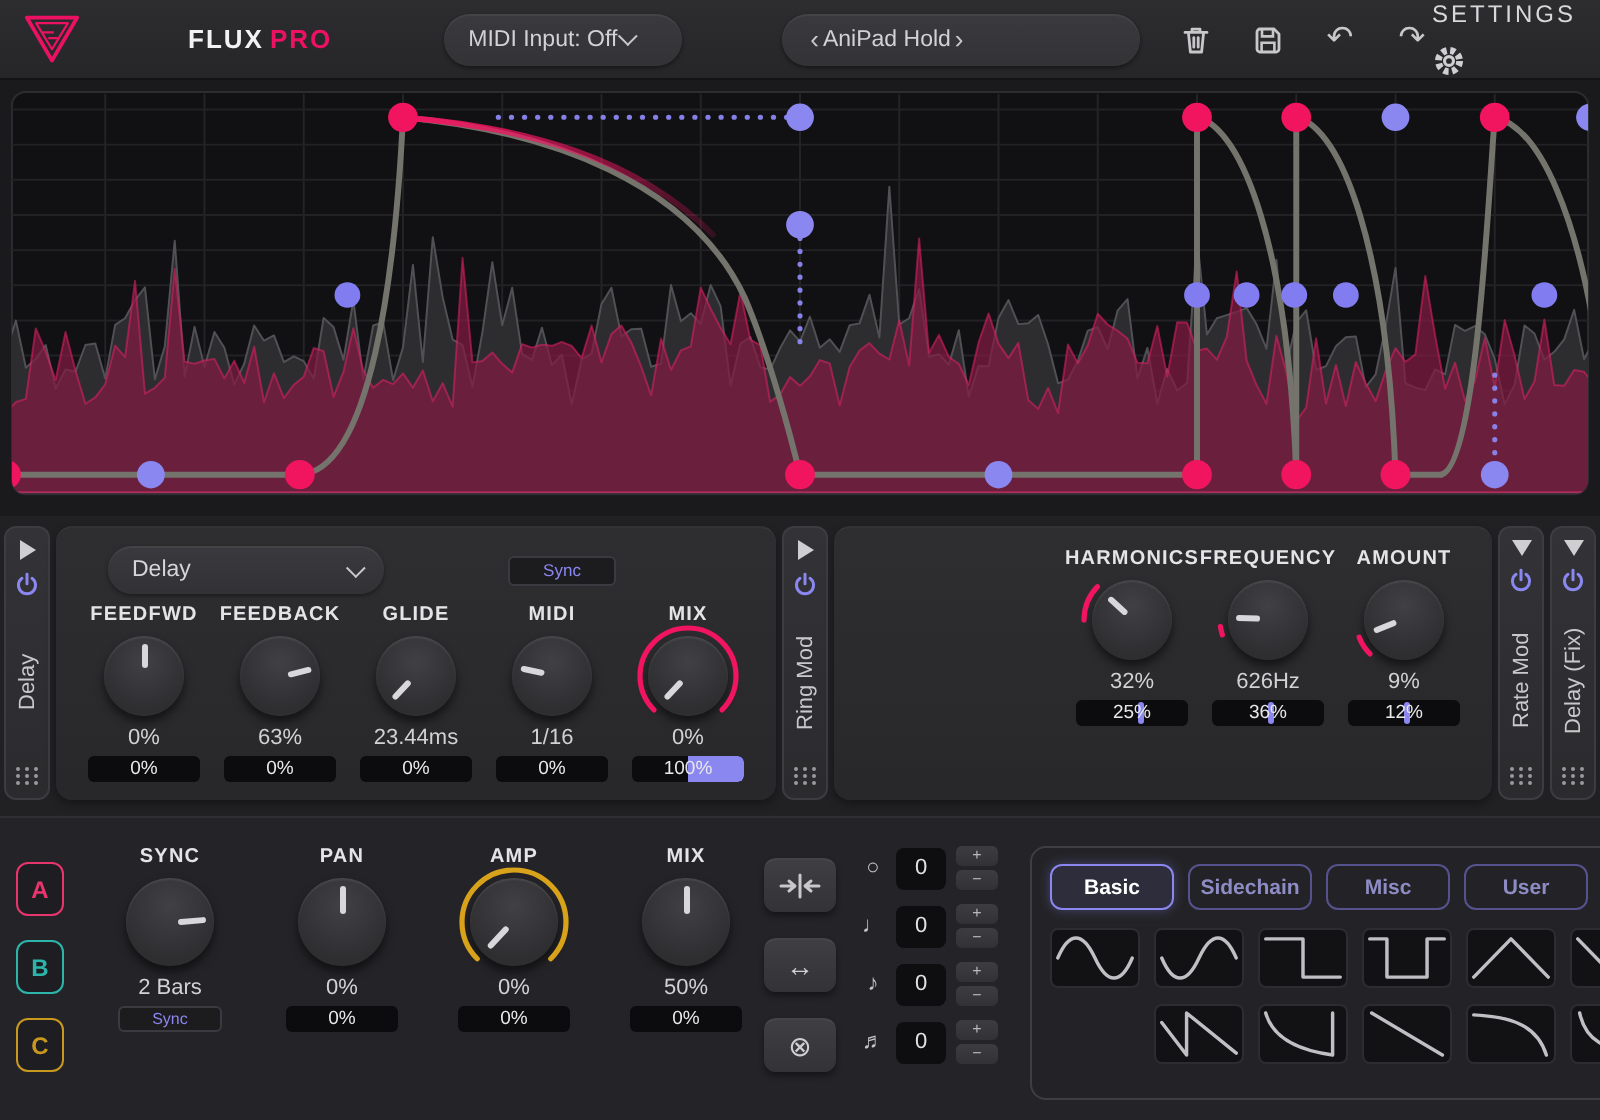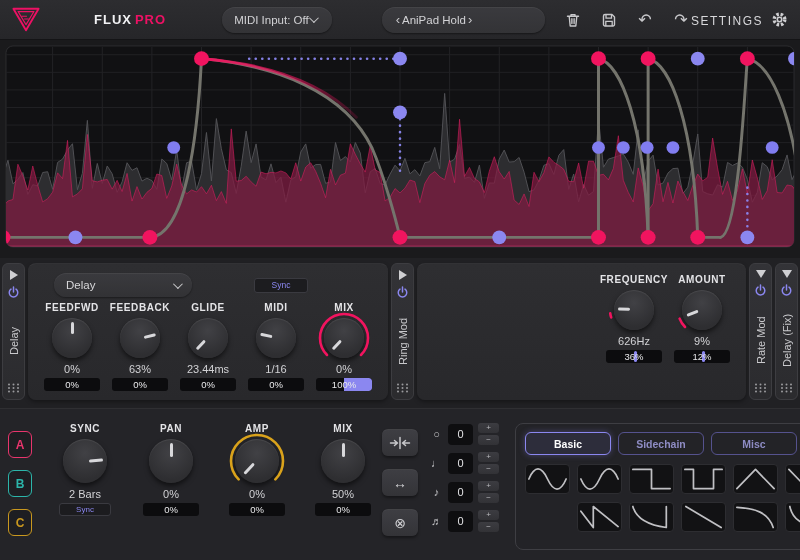--- a/index.html
+++ b/index.html
@@ -28,21 +28,21 @@
   .pill-midi { width:132px; margin-left:56px; }
   .pill-preset { width:200px; margin-left:50px; }
   .chev {
     width:7px; height:7px; border-right:1.6px solid #c9c9cc; border-bottom:1.6px solid #c9c9cc;
     transform:rotate(45deg) translateY(-2px); display:inline-block;
   }
   .arr { font-size:13px; color:#c9c9cc; padding:0 2px; }
   .tb-icons { display:flex; align-items:center; gap:16px; margin-left:18px; }
   .icon-btn { display:flex; align-items:center; justify-content:center; width:20px; height:20px; cursor:pointer; }
   .undo-redo { font-size:16px; color:#c8c8cb; line-height:1; }
-  .settings { margin-left:auto; display:flex; align-items:flex-end; gap:8px; cursor:pointer; }
+  .settings { margin-left:auto; display:flex; align-items:flex-start; gap:8px; cursor:pointer;flex-direction:column; }
   .settings-label { font-size:12px; letter-spacing:1.5px; color:#d8d8db; }
   
   .wavesec { height:218px; padding:4px 3px 6px; background:#1a1a1c; }
   .wavesec svg { display:block; width:100%; height:100%; }
   
   .modules { height:150px; display:flex; gap:3px; padding:5px 2px 8px; background:#212124; }
   .strip {
     width:23px; border-radius:6px; background:linear-gradient(#333337,#2b2b2e);
     border:1px solid #3d3d41; display:flex; flex-direction:column; align-items:center;
     padding:6px 0; gap:6px;
@@ -113,21 +113,21 @@
   .note-glyph { width:13px; text-align:center; font-size:11px; color:#c5c5c8; }
   .step-val { width:25px; height:21px; border-radius:4px; background:#0e0e10; color:#e2e2e5;
     font-size:11px; display:flex; align-items:center; justify-content:center; }
   .step-stack { display:flex; flex-direction:column; gap:2px; }
   .step-btn { width:21px; height:10px; border-radius:3px; background:linear-gradient(#3c3c41,#323236);
     color:#b9b9bd; font-size:8px; line-height:9px; text-align:center; cursor:pointer; }
   .vdivider { width:4px; align-self:stretch; margin:4px 7px 10px 9px; border-radius:2px; background:#47474c; }
   .shapepanel { flex:1; align-self:stretch; border-radius:8px; background:#232327;
     border:1px solid #3e3e43; padding:8px 9px; display:flex; flex-direction:column; }
   .shape-tabs { display:flex; gap:7px; align-items:center; }
-  .tab { width:86px; height:23px; border-radius:6px; border:1px solid #55528e; color:#8e8cc4;
+  .tab { width:62px; height:23px; border-radius:6px; border:1px solid #55528e; color:#8e8cc4;
     font-size:10.5px; font-weight:bold; display:flex; align-items:center; justify-content:center; cursor:pointer; }
   .tab.active { border:1.5px solid #8b87f0; color:#ffffff; background:rgba(139,135,240,.10);
     box-shadow:0 0 6px rgba(139,135,240,.35); }
   .shape-rows { margin-top:9px; display:flex; flex-direction:column; gap:8px; }
   .shape-row { display:flex; gap:7px; }
   .shape-cell { width:45px; height:30px; border-radius:4px; background:#121214;
     border:1px solid #2d2d31; display:flex; align-items:center; justify-content:center; cursor:pointer; }
   .shape-spacer { width:45px; height:30px; }
 </style>
 </head>
@@ -389,20 +389,36 @@
         <circle cx="2" cy="8.5" r="1"></circle>
             <circle cx="6.5" cy="8.5" r="1"></circle>
             <circle cx="11" cy="8.5" r="1"></circle>
           </g>
       </svg>
     </div>
 
     <div class="panel">
       <div class="knob-row">
         <div class="knob-block">
+            <div class="kb-label">HARMONICS</div>
+            <div class="knob s40">
+              <svg class="arcsvg" width="52" height="52" viewBox="0 0 52 52">
+                <path d="M2.00 26.00 A24 24 0 0 1 8.74 9.33" fill="none" stroke="#f1145f" stroke-width="2.6" stroke-linecap="round"></path>
+              </svg>
+              <div class="kwrap" style="transform: rotate(-48deg);">
+                <div class="kptr"></div>
+              </div>
+            </div>
+            <div class="kb-value">32%</div>
+            <div class="modbox">
+              <div class="mb-thumb" style="left: calc(58% - 1.5px);"></div>
+              <span class="mb-text">25%</span>
+            </div>
+          </div>
+        <div class="knob-block">
             <div class="kb-label">FREQUENCY</div>
             <div class="knob s40">
               <svg class="arcsvg" width="52" height="52" viewBox="0 0 52 52">
                 <path d="M3.17 33.42 A24 24 0 0 1 2.23 29.34" fill="none" stroke="#f1145f" stroke-width="2.6" stroke-linecap="round"></path>
               </svg>
               <div class="kwrap" style="transform: rotate(-88deg);">
                 <div class="kptr"></div>
               </div>
             </div>
             <div class="kb-value">626Hz</div>

